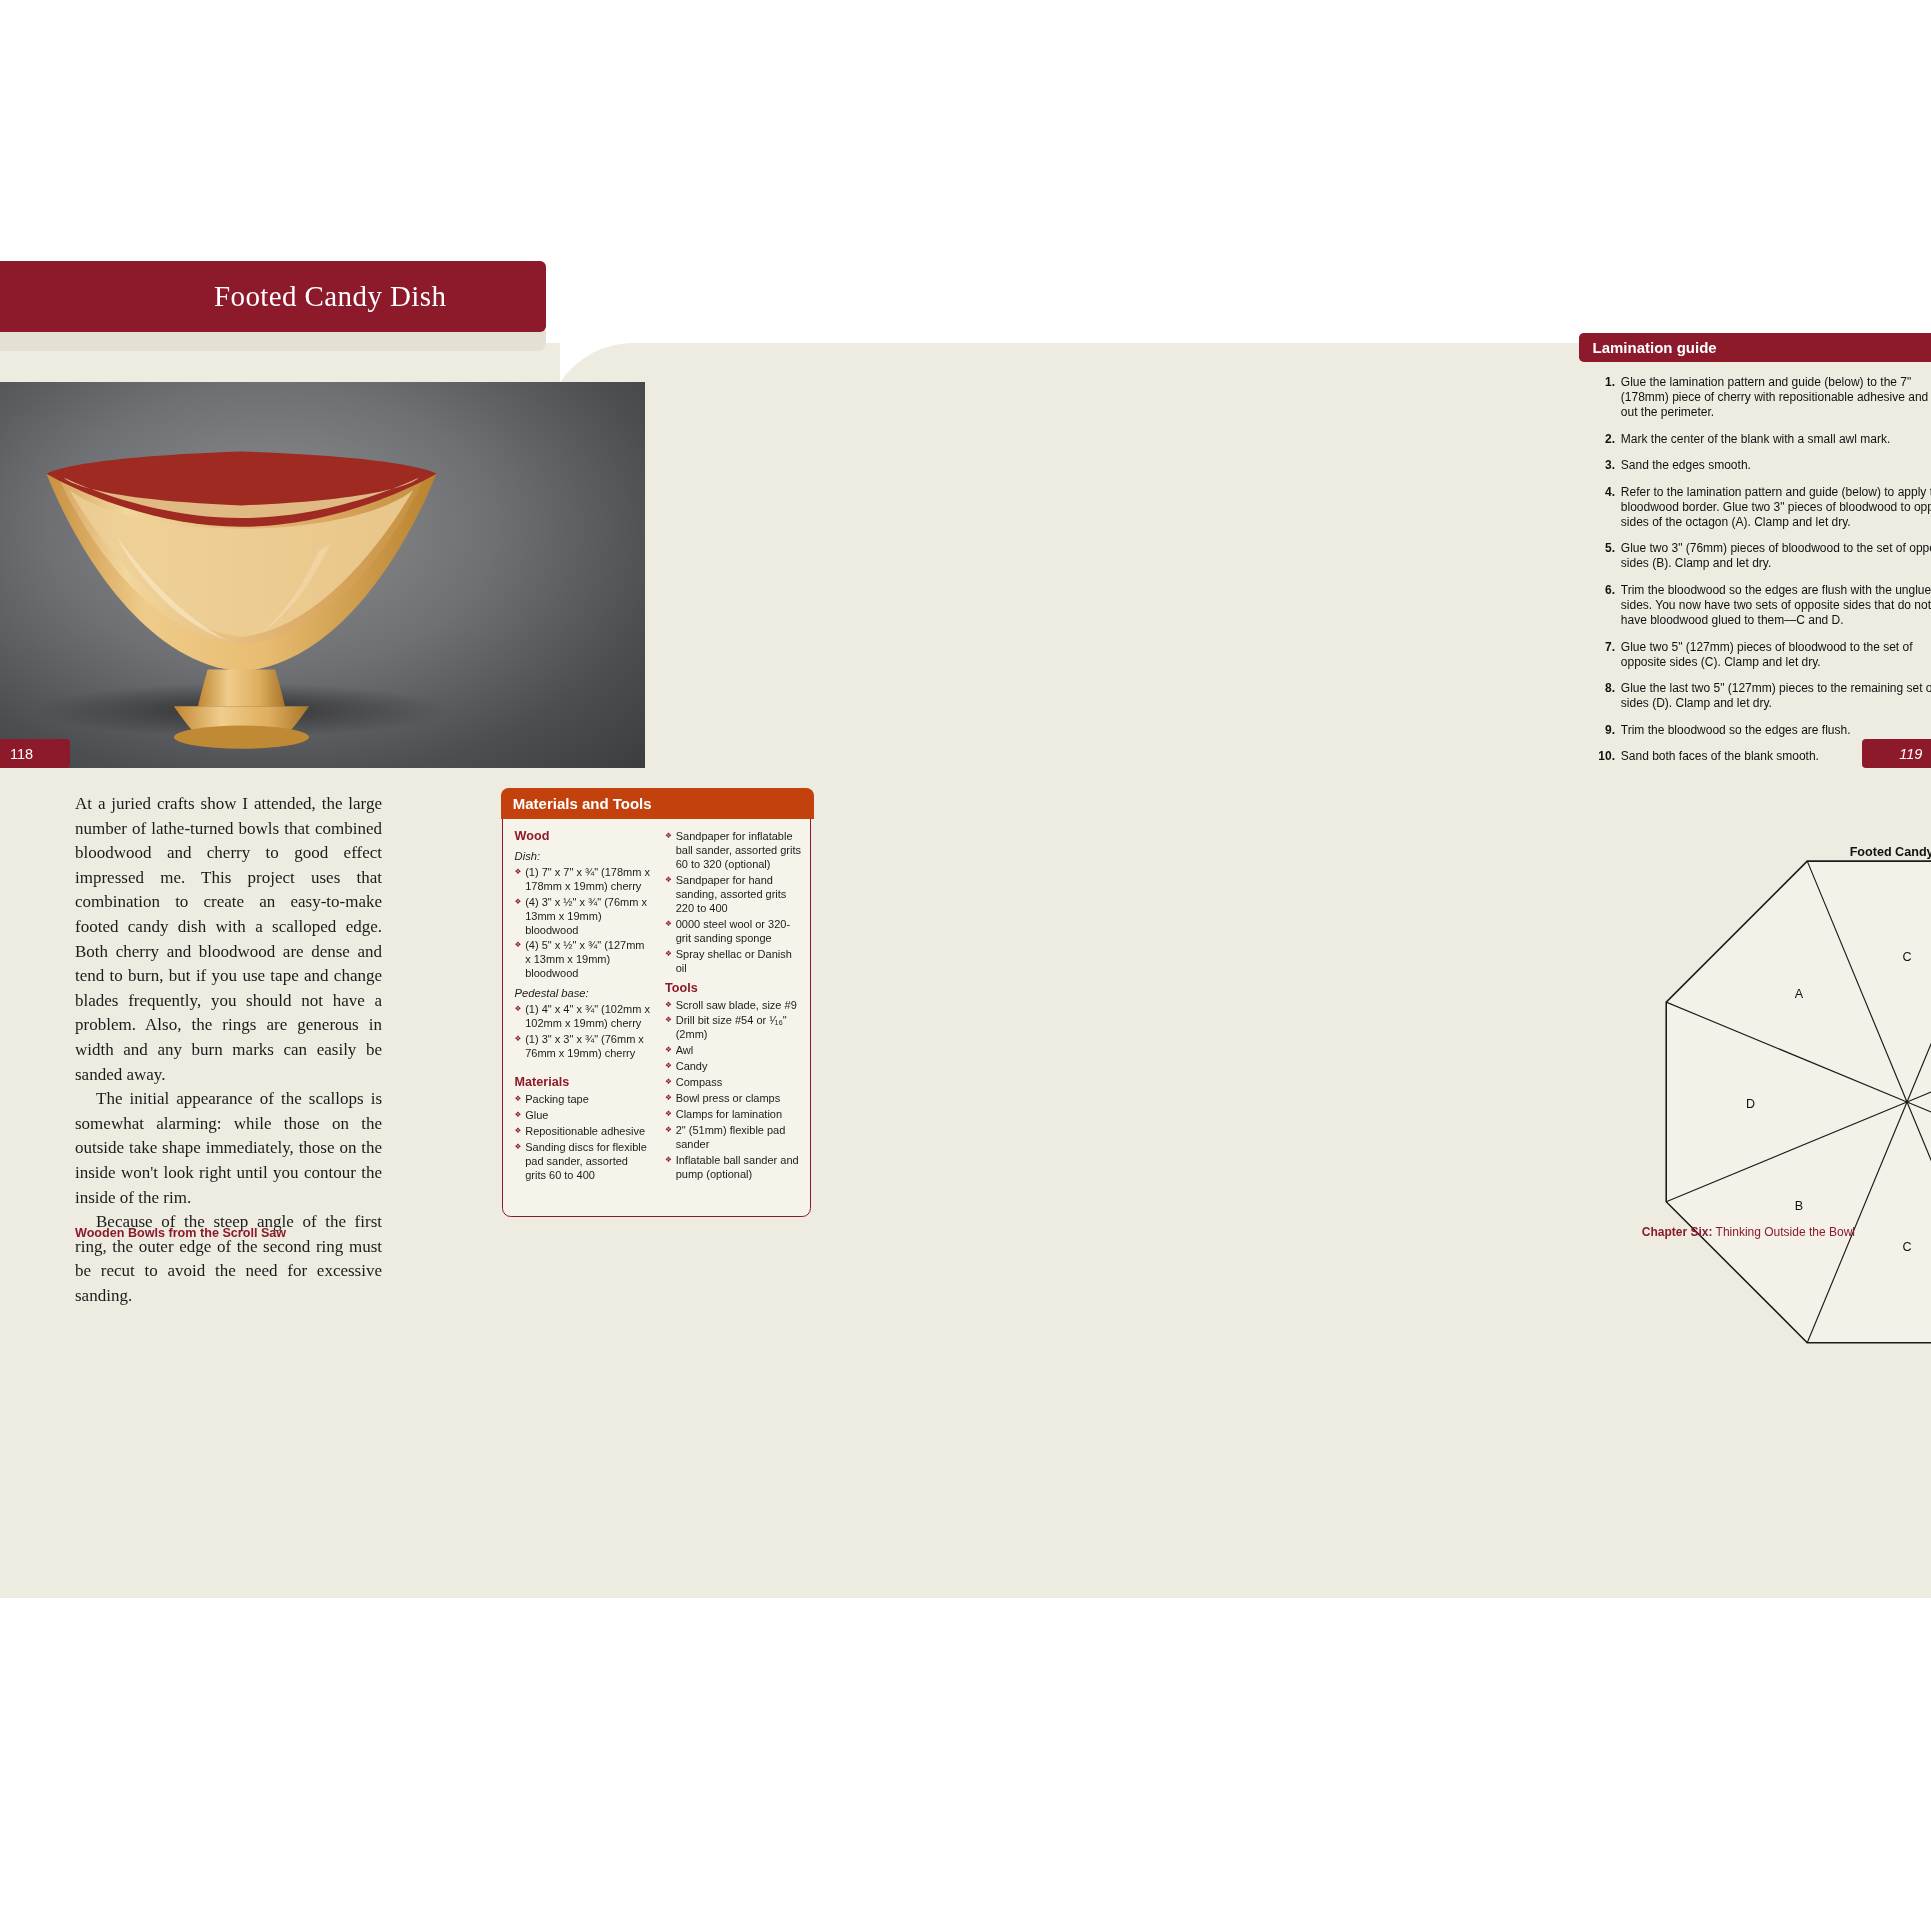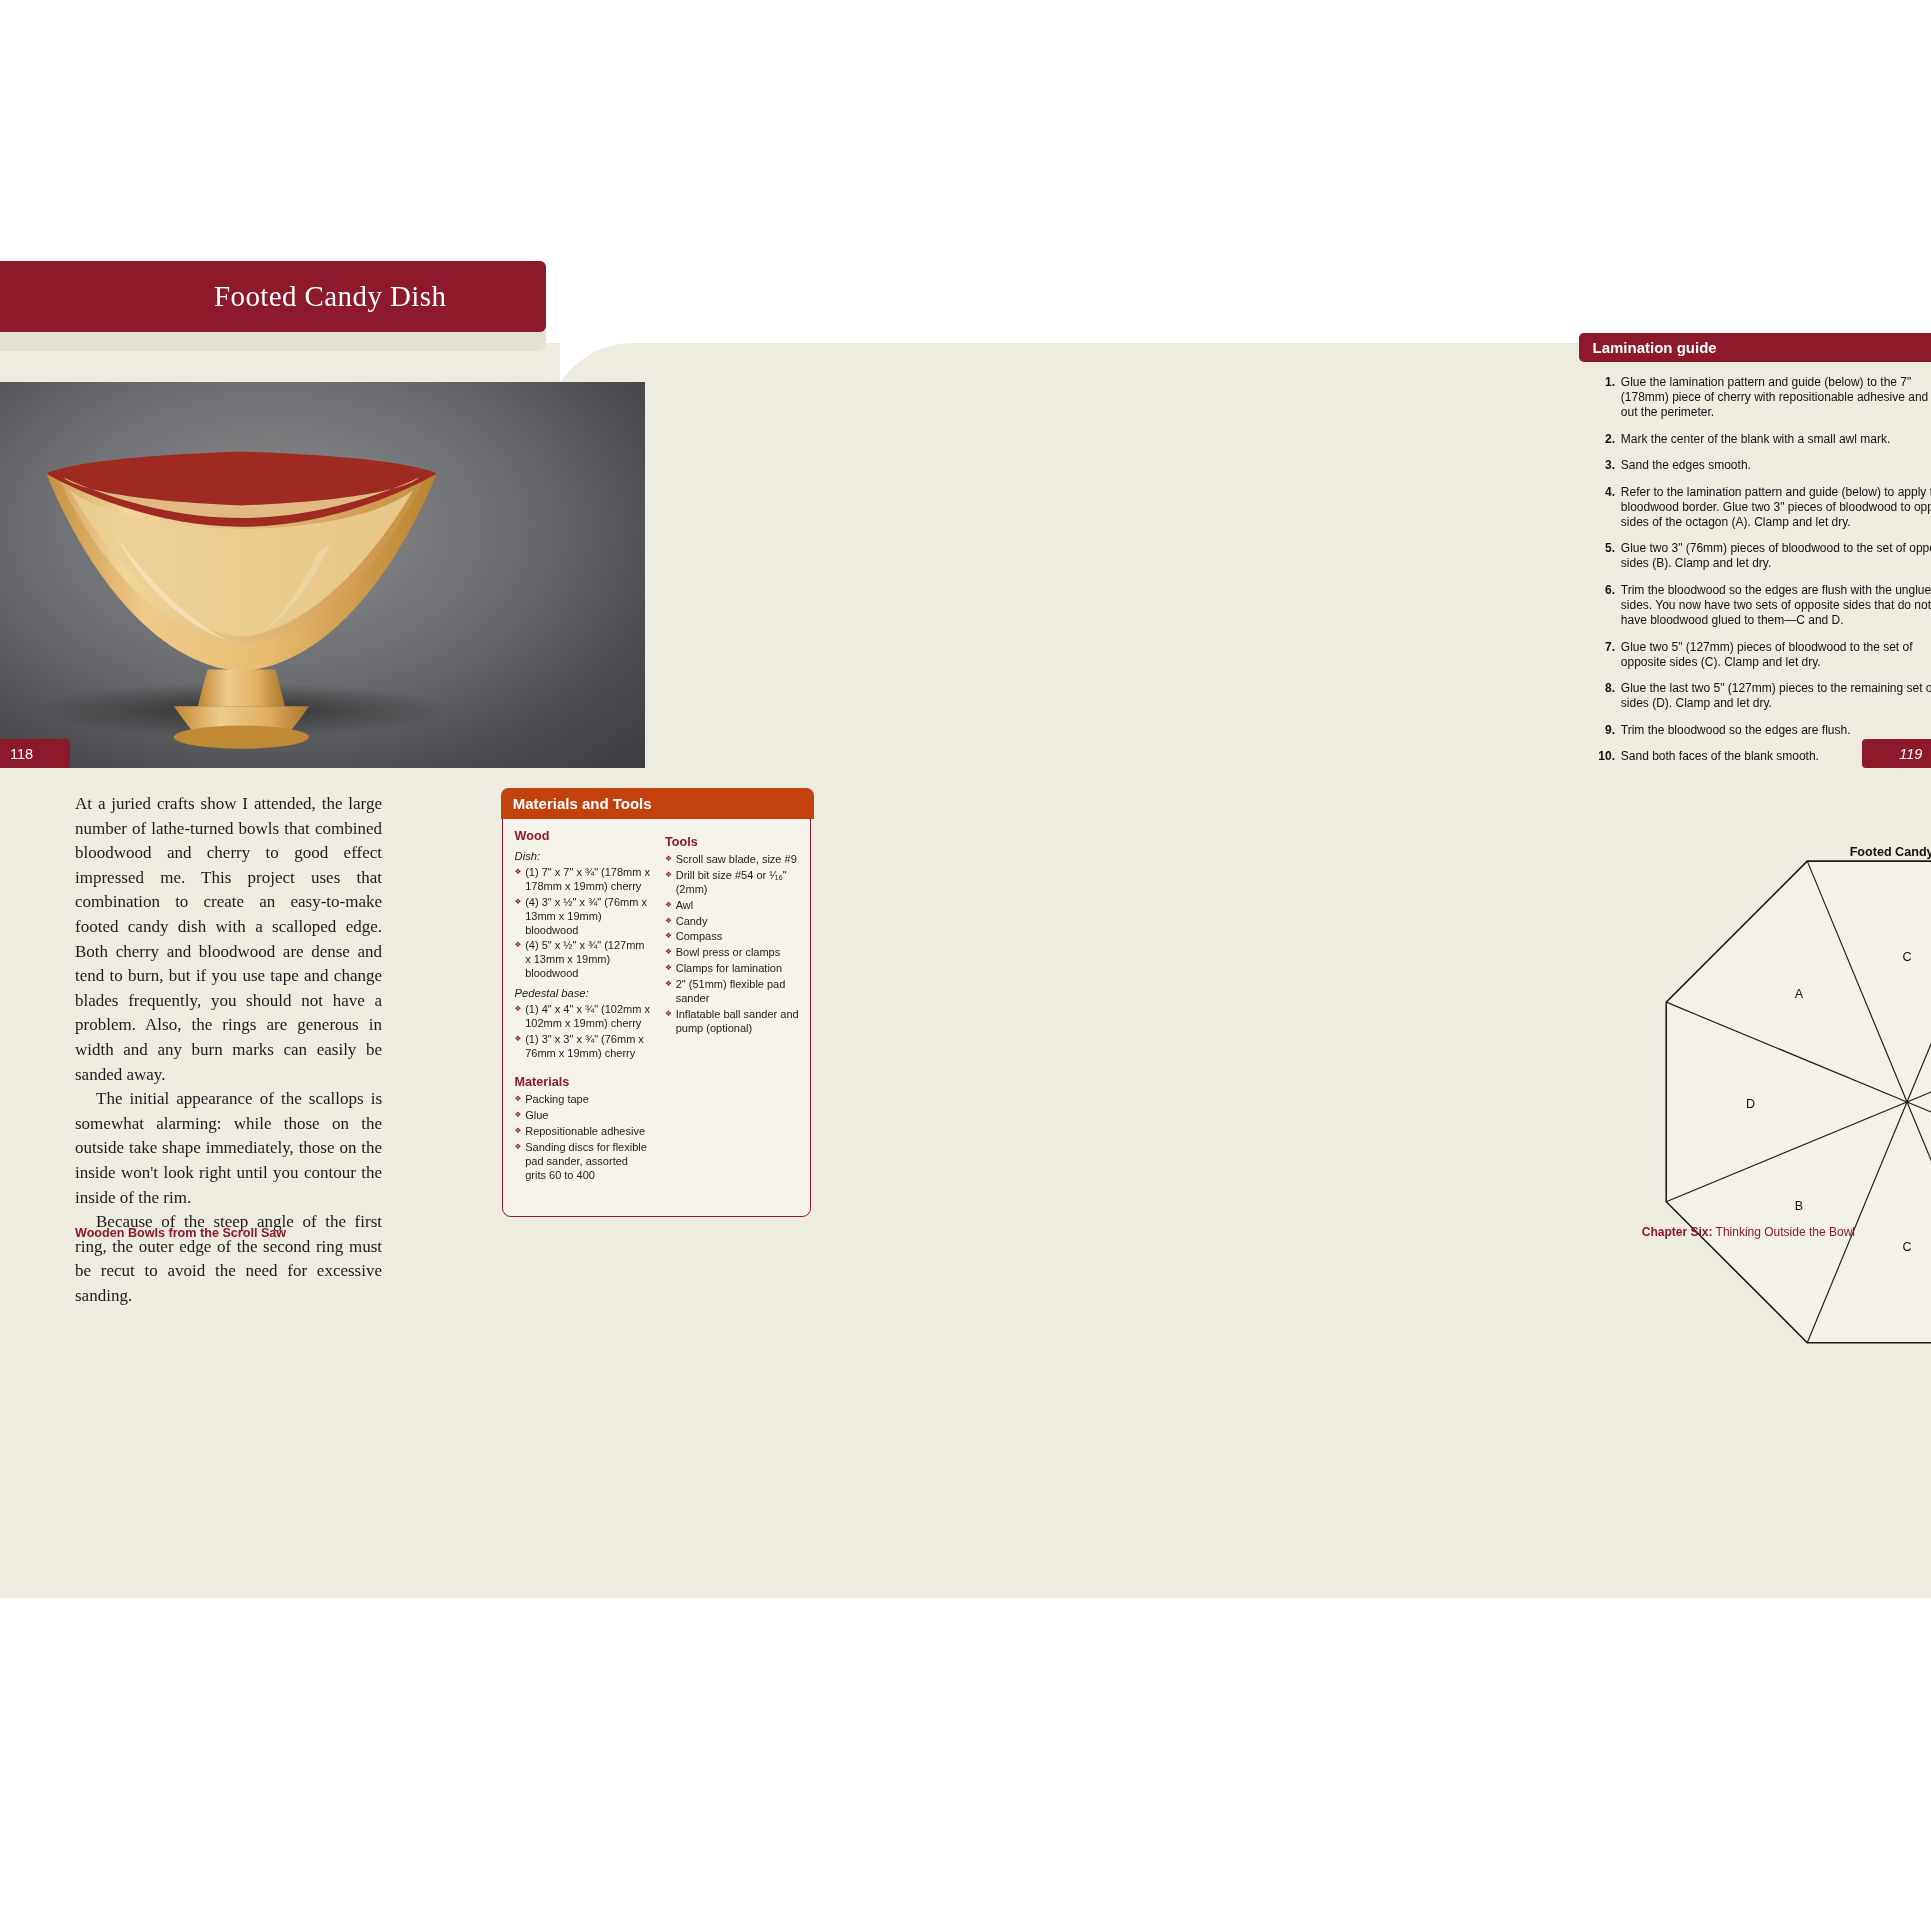--- a/index.html
+++ b/index.html
@@ -312,20 +312,26 @@
         <div class="mat-h" style="margin-top:15px;">Materials</div>
         <ul class="diamond">
           <li>Packing tape</li>
           <li>Glue</li>
           <li>Repositionable adhesive</li>
           <li>Sanding discs for flexible pad sander, assorted grits 60 to 400</li>
         </ul>
       </div>
 
       <div class="mat-col">
+        <ul class="diamond">
+          <li>Sandpaper for inflatable ball sander, assorted grits 60 to 320 (optional)</li>
+          <li>Sandpaper for hand sanding, assorted grits 220 to 400</li>
+          <li>0000 steel wool or 320-grit sanding sponge</li>
+          <li>Spray shellac or Danish oil</li>
+        </ul>
         <div class="mat-h" style="margin-top:6px;">Tools</div>
         <ul class="diamond">
           <li>Scroll saw blade, size #9</li>
           <li>Drill bit size #54 or ¹⁄₁₆" (2mm)</li>
           <li>Awl</li>
           <li>Candy</li>
           <li>Compass</li>
           <li>Bowl press or clamps</li>
           <li>Clamps for lamination</li>
           <li>2" (51mm) flexible pad sander</li>

